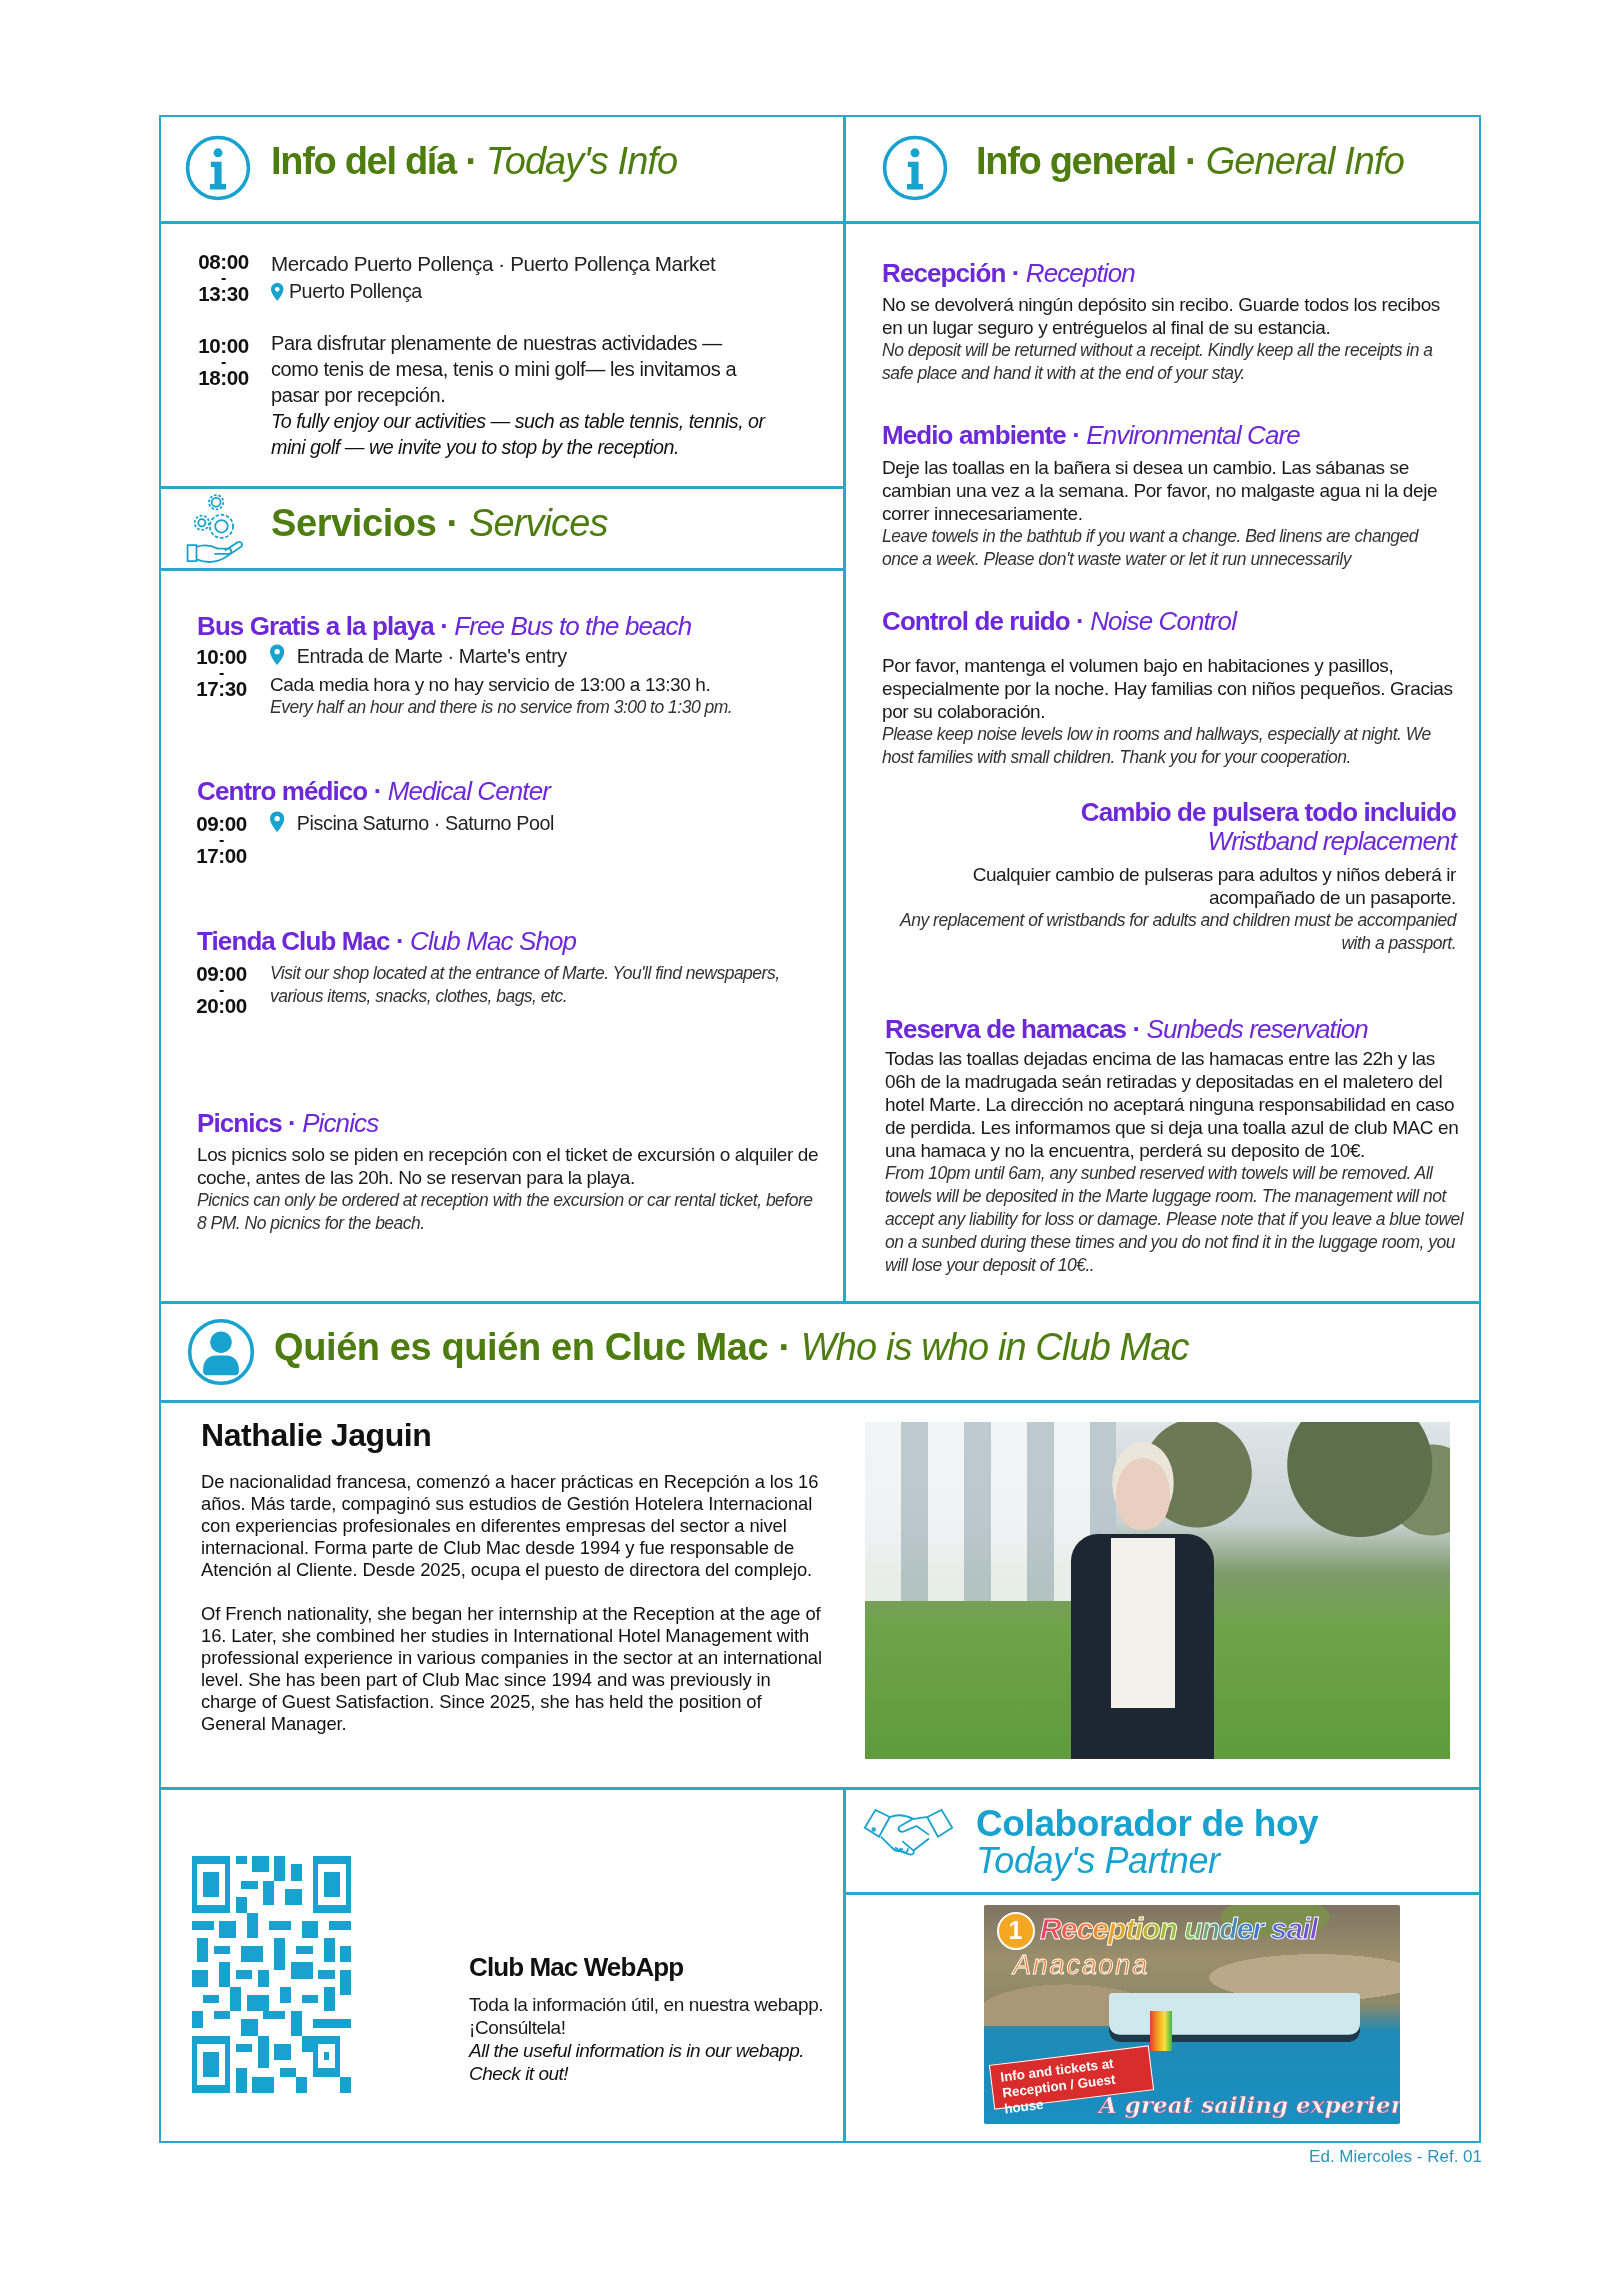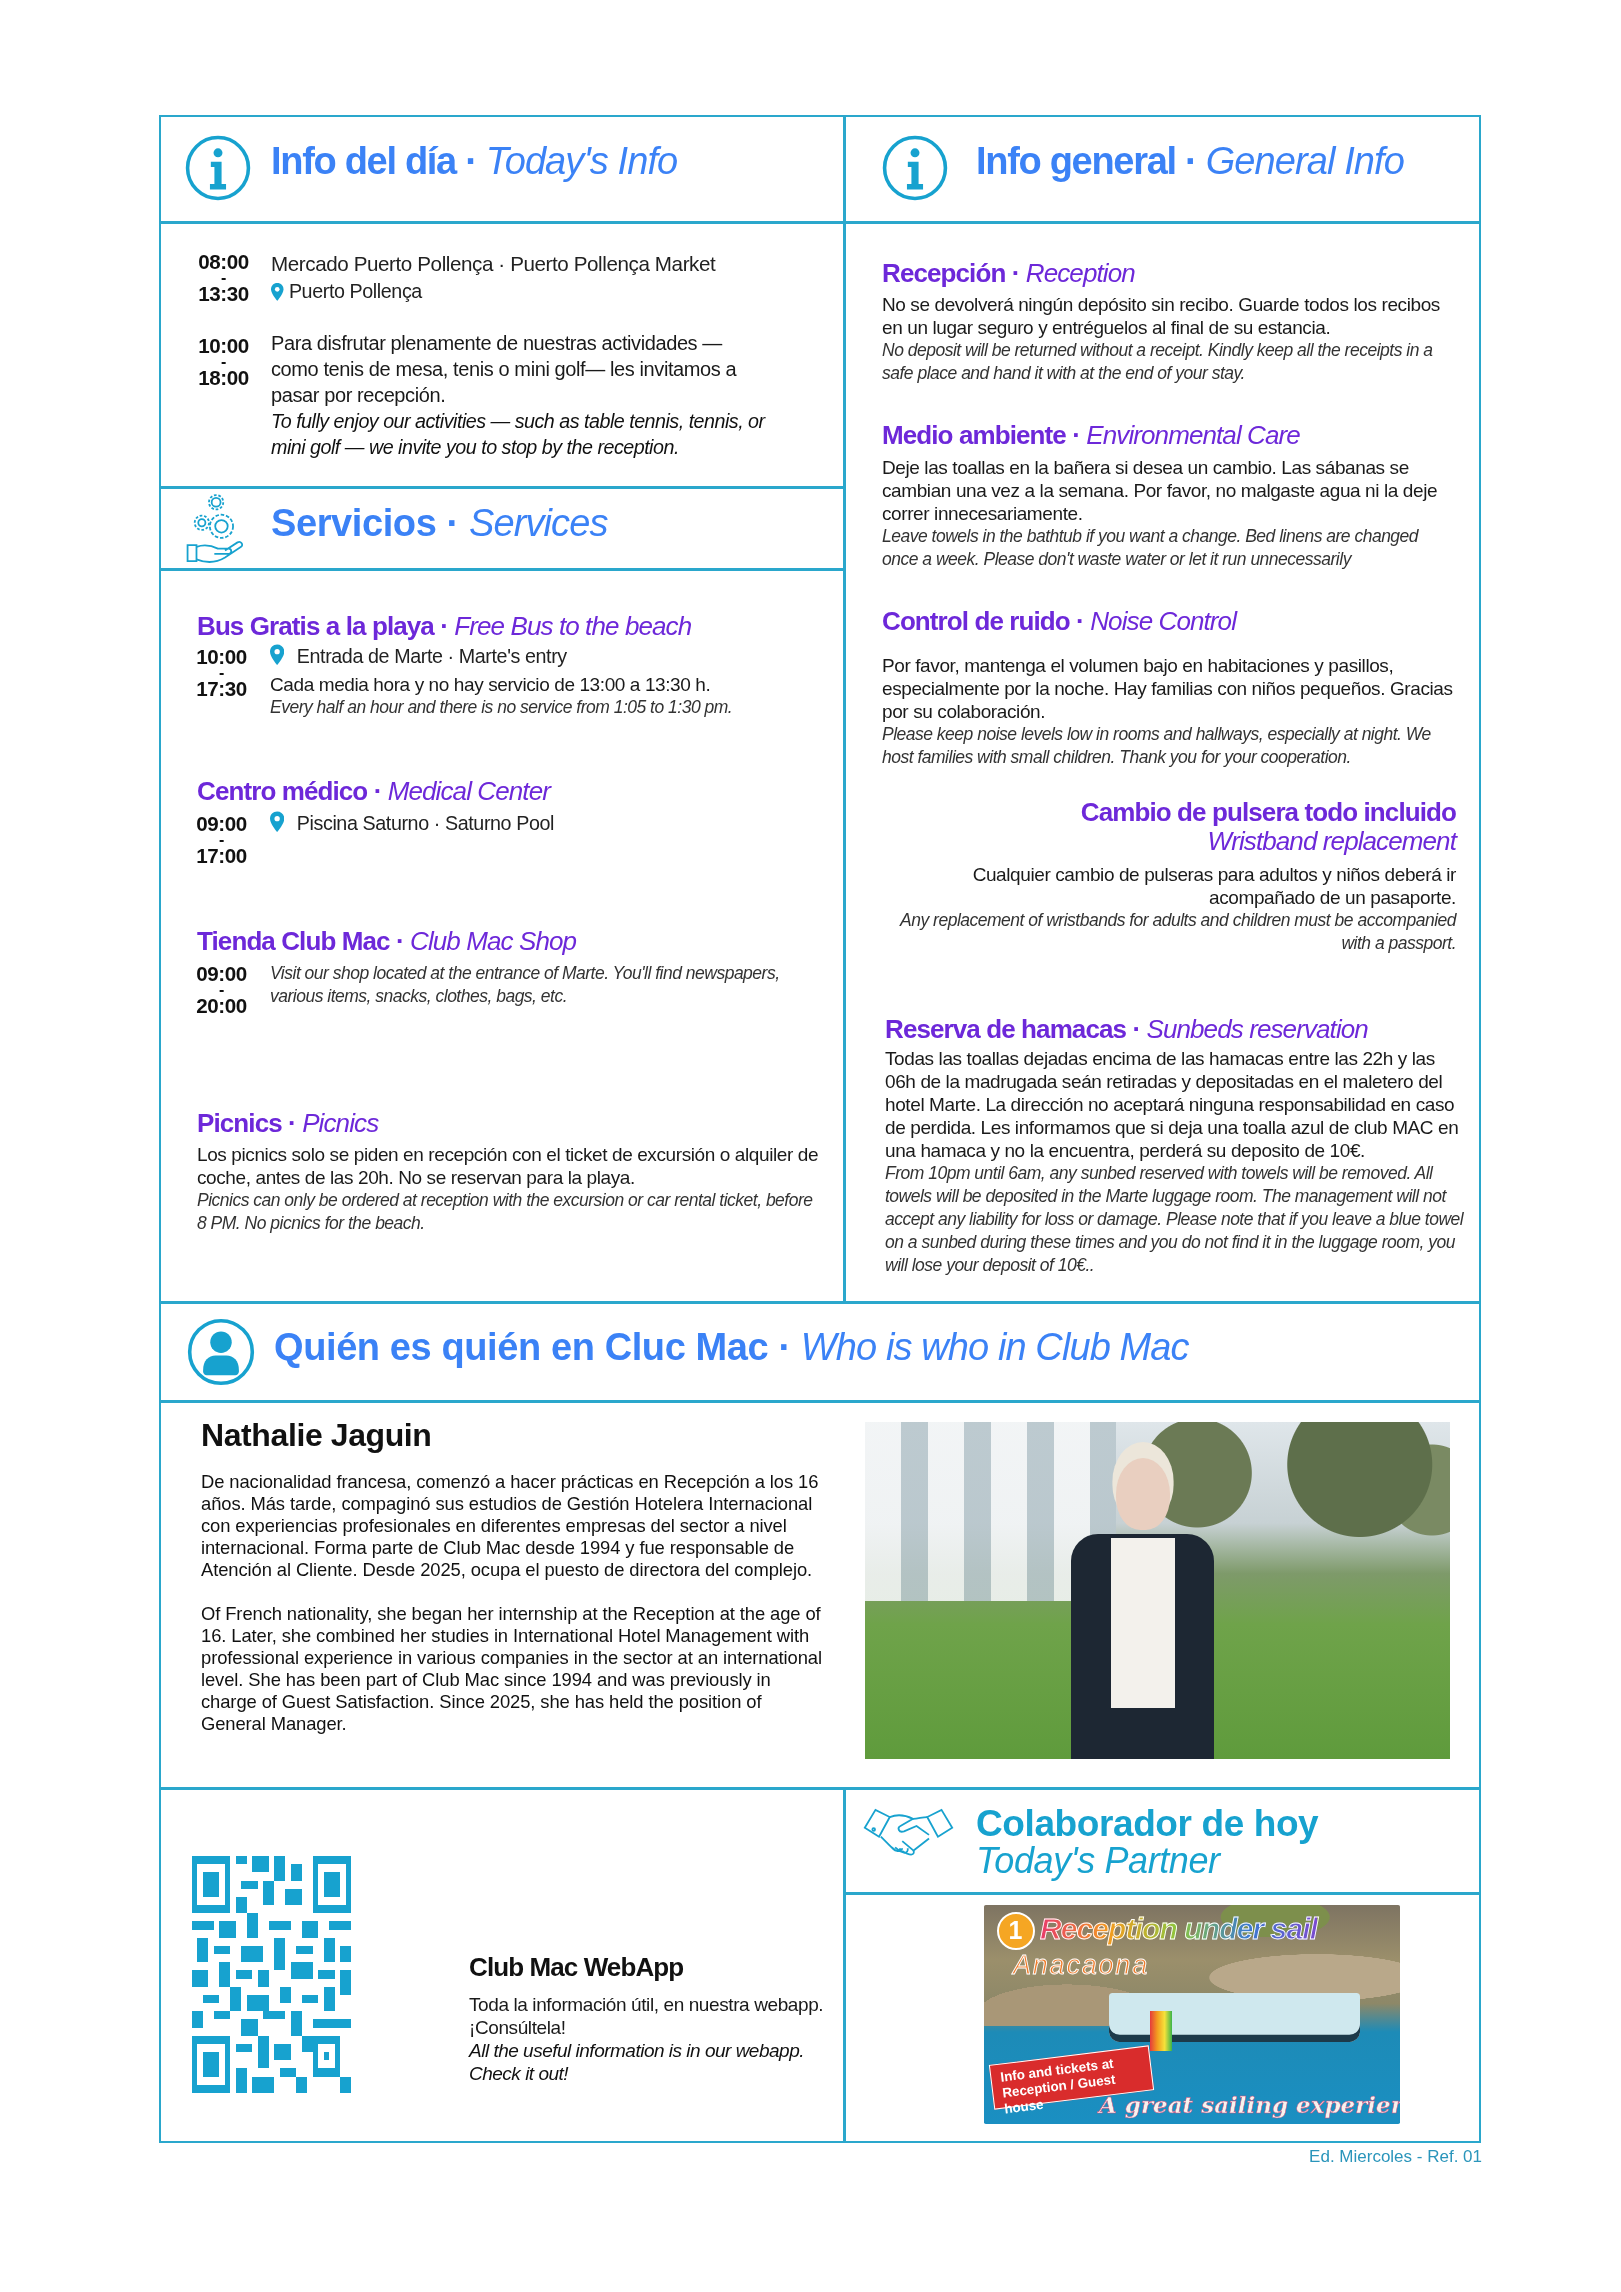--- a/index.html
+++ b/index.html
@@ -2,21 +2,21 @@
 <html style="font-size:14.3px"><head>
 <meta charset="utf-8">
 <style>
   * { box-sizing: border-box; margin: 0; padding: 0; }
   html, body { width: 1621px; height: 2293px; background: #ffffff; overflow: hidden; }
   body { position: relative; font-family: "Liberation Sans", sans-serif; color: #111; }
   .abs { position: absolute; }
   .line-h { position: absolute; height: 2.7px; background: #2aa7cc; }
   .line-v { position: absolute; width: 2.7px; background: #2aa7cc; }
   .accent { color: #17a2cf; }
-  .h-title { position: absolute; font-family: "Liberation Sans", sans-serif; font-size: 38px; font-weight: bold; color: #3b82f6; letter-spacing: -1.3px; white-space: nowrap; }
+  .h-title { position: absolute; font-family: "Liberation Sans", sans-serif; font-size: 38px; font-weight: bold; color: #4d7c0f; letter-spacing: -1.3px; white-space: nowrap; }
   .h-title i { font-weight: normal; font-style: italic; letter-spacing: -0.9px; }
   .item-title { font-size: 26px; font-weight: bold; color: #6d28d9; letter-spacing: -0.9px; white-space: nowrap; }
   .item-title i { font-weight: normal; }
   .es { font-size: 19px; line-height: 23px; color: #1a1a1a; letter-spacing: -0.4px; }
   .en { font-size: 17.5px; line-height: 23px; color: #333; font-style: italic; letter-spacing: -0.5px; }
   .time { position: absolute; font-size: 20.6px; font-weight: bold; color: #111; line-height: 25px; text-align: center; width: 57px; letter-spacing: -0.4px; }
   .time .dash { display: block; line-height: 7.2px; height: 7.2px; font-size: 16px; }
   .pin { display: inline-block; width: 12.5px; height: 18px; vertical-align: -2.7px; margin-right: 5.4px; }
   .loc { font-size: 19.7px; color: #222; letter-spacing: -0.4px; white-space: nowrap; }
   .bio { font-size: 18.4px; line-height: 22px; color: #111; letter-spacing: -0.1px; }
@@ -94,21 +94,21 @@
     <span>17:30</span>
   </div>
   <div class="abs loc" style="left:270px;top:644px;">
     <svg class="pin" style="width:14.3px;height:21.5px;margin-right:12.5px;" viewBox="0 0 14 20">
         <path d="M7 0C3 0 0 3 0 7c0 5 7 13 7 13s7-8 7-13c0-4-3-7-7-7z" fill="#17a2cf"></path>
         <circle cx="7" cy="7" r="2.6" fill="#fff"></circle>
       </svg><span>Entrada de Marte · Marte's entry</span>
   </div>
   <div class="abs" style="left:270px;top:673px;width:555px;">
     <div class="es">Cada media hora y no hay servicio de 13:00 a 13:30 h.</div>
-    <div class="en">Every half an hour and there is no service from 1:05 to 1:30 pm.</div>
+    <div class="en">Every half an hour and there is no service from 3:00 to 1:30 pm.</div>
   </div>
 
   <div class="abs item-title" style="left:197px;top:776px;">
     <span>Centro médico · </span><i>Medical Center</i>
   </div>
   <div class="time" style="left:193px;top:811px;">
     <span>09:00</span>
     <span class="dash">-</span>
     <span>17:00</span>
   </div>

